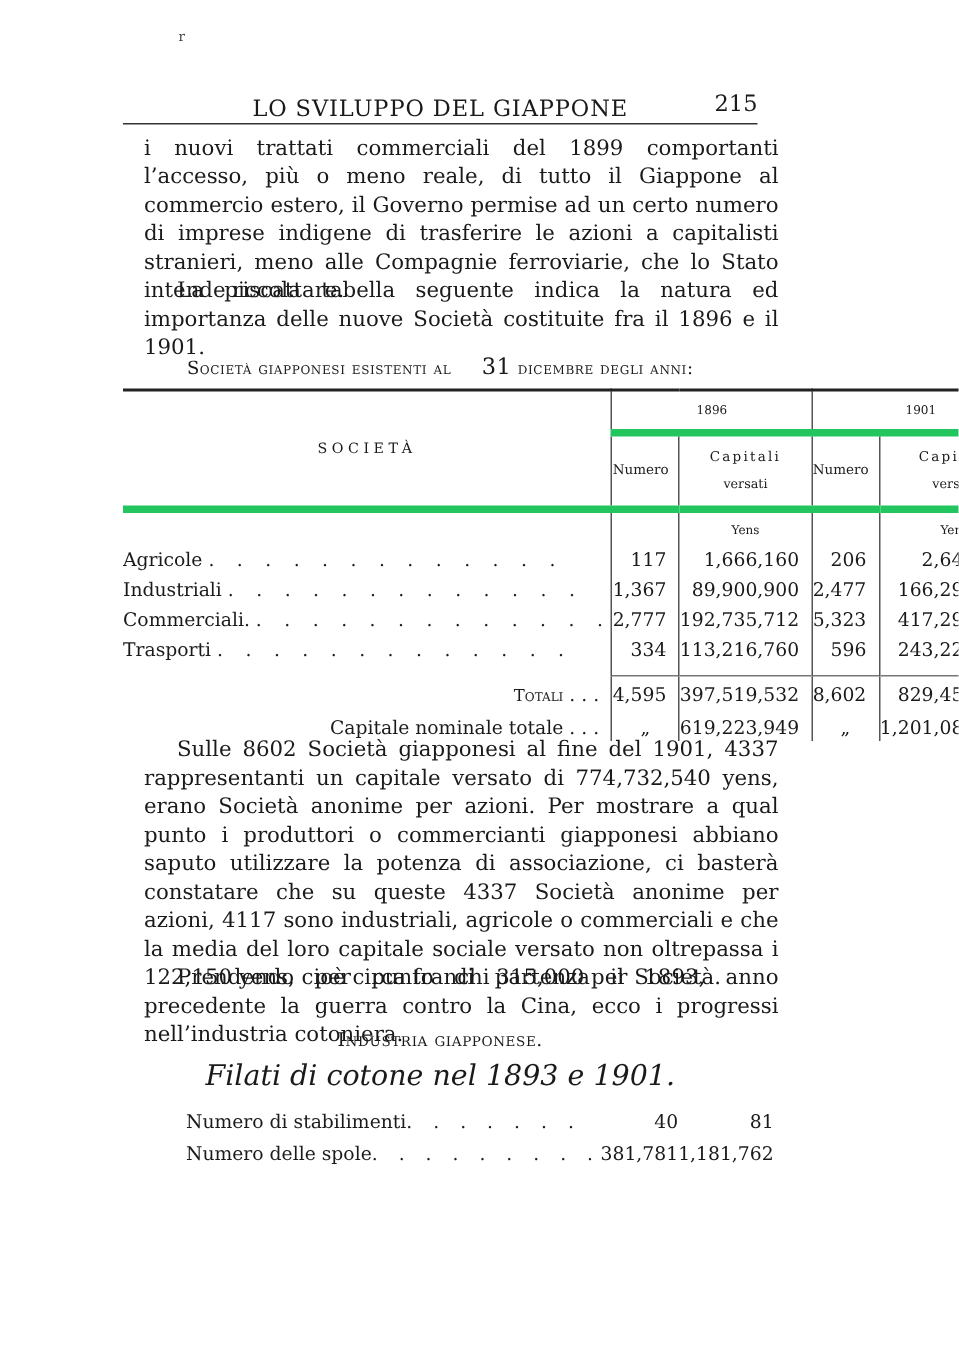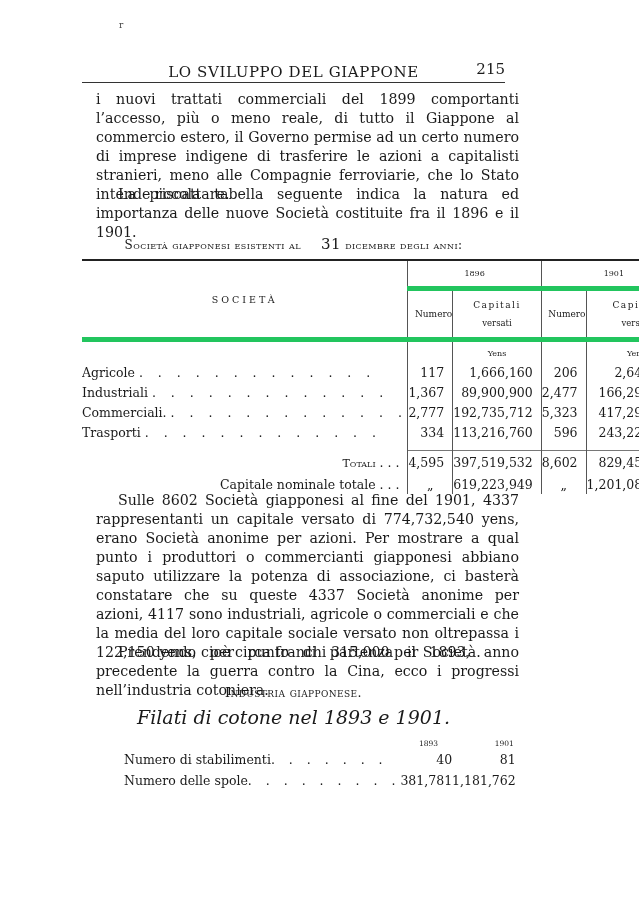--- a/index.html
+++ b/index.html
@@ -18,21 +18,21 @@
   .p4 { top: 643px; text-indent: 22px; }
   .table-caption { position: absolute; left: 82px; width: 423px; top: 235px; text-align: center; font-size: 12px; letter-spacing: 0.4px; font-variant: small-caps; }
   .table-caption .big { font-size: 15px; margin-left: 16px; }
   table.soc { position: absolute; left: 82px; top: 259px; width: 423px; border-collapse: collapse; font-size: 12.5px; }
   table.soc td, table.soc th { padding: 0; font-weight: normal; }
   .rule-top { border-top: 2.5px solid #222; }
   .vl { border-left: 1px solid #555; }
   .hl { border-bottom: 5px solid #22c55e; }
   .hyear { font-size: 8px; font-weight: bold; text-align: center; height: 25px; }
   .hsoc { font-size: 9.5px; font-weight: bold; letter-spacing: 3px; text-align: center; }
-  .hnum { font-size: 9px; font-weight: bold; text-align: right; height: 46px; }
+  .hnum { font-size: 9px; font-weight: bold; text-align: left; height: 46px; }
   .hcap { font-size: 9px; font-weight: bold; text-align: center; line-height: 18px; letter-spacing: 1.5px; }
   .hcap span.sub { letter-spacing: 0; font-size: 8.5px; }
   .unit { font-size: 8px; font-weight: bold; text-align: center; height: 18px; padding-top: 2px !important; }
   .lbl { text-align: left; height: 20px; white-space: nowrap; overflow: hidden; }
   .lbl .dots { letter-spacing: 5.5px; }
   .num { text-align: right; padding-right: 8px !important; }
   .tot-sep td { border-top: 1px solid #777; }
   .tot-lbl { text-align: right; padding-right: 8px !important; }
   .sc { font-variant: small-caps; font-size: 11px; }
   .ditto { text-align: center; font-weight: bold; }
@@ -148,25 +148,20 @@
 <div class="sub-head sh1">Industria giapponese.</div>
 <div class="sub-head sh2">Filati di cotone nel 1893 e 1901.</div>
 
 <table class="cot">
   <colgroup>
       <col style="width:200px">
       <col style="width:78px">
       <col style="width:92px">
     </colgroup>
   <tbody>
-      <tr>
-    <td class="yr"></td>
-    <td class="yr" style="padding-right:14px">1893</td>
-    <td class="yr" style="padding-right:2px">1901</td>
-  </tr>
   <tr>
     <td class="l"><span>Numero di stabilimenti</span><span class="dots">. . . . . . .</span></td>
     <td class="n">40</td>
     <td class="n">81</td>
   </tr>
   <tr>
     <td class="l"><span>Numero delle spole</span><span class="dots">. . . . . . . . .</span></td>
     <td class="n">381,781</td>
     <td class="n">1,181,762</td>
   </tr>

